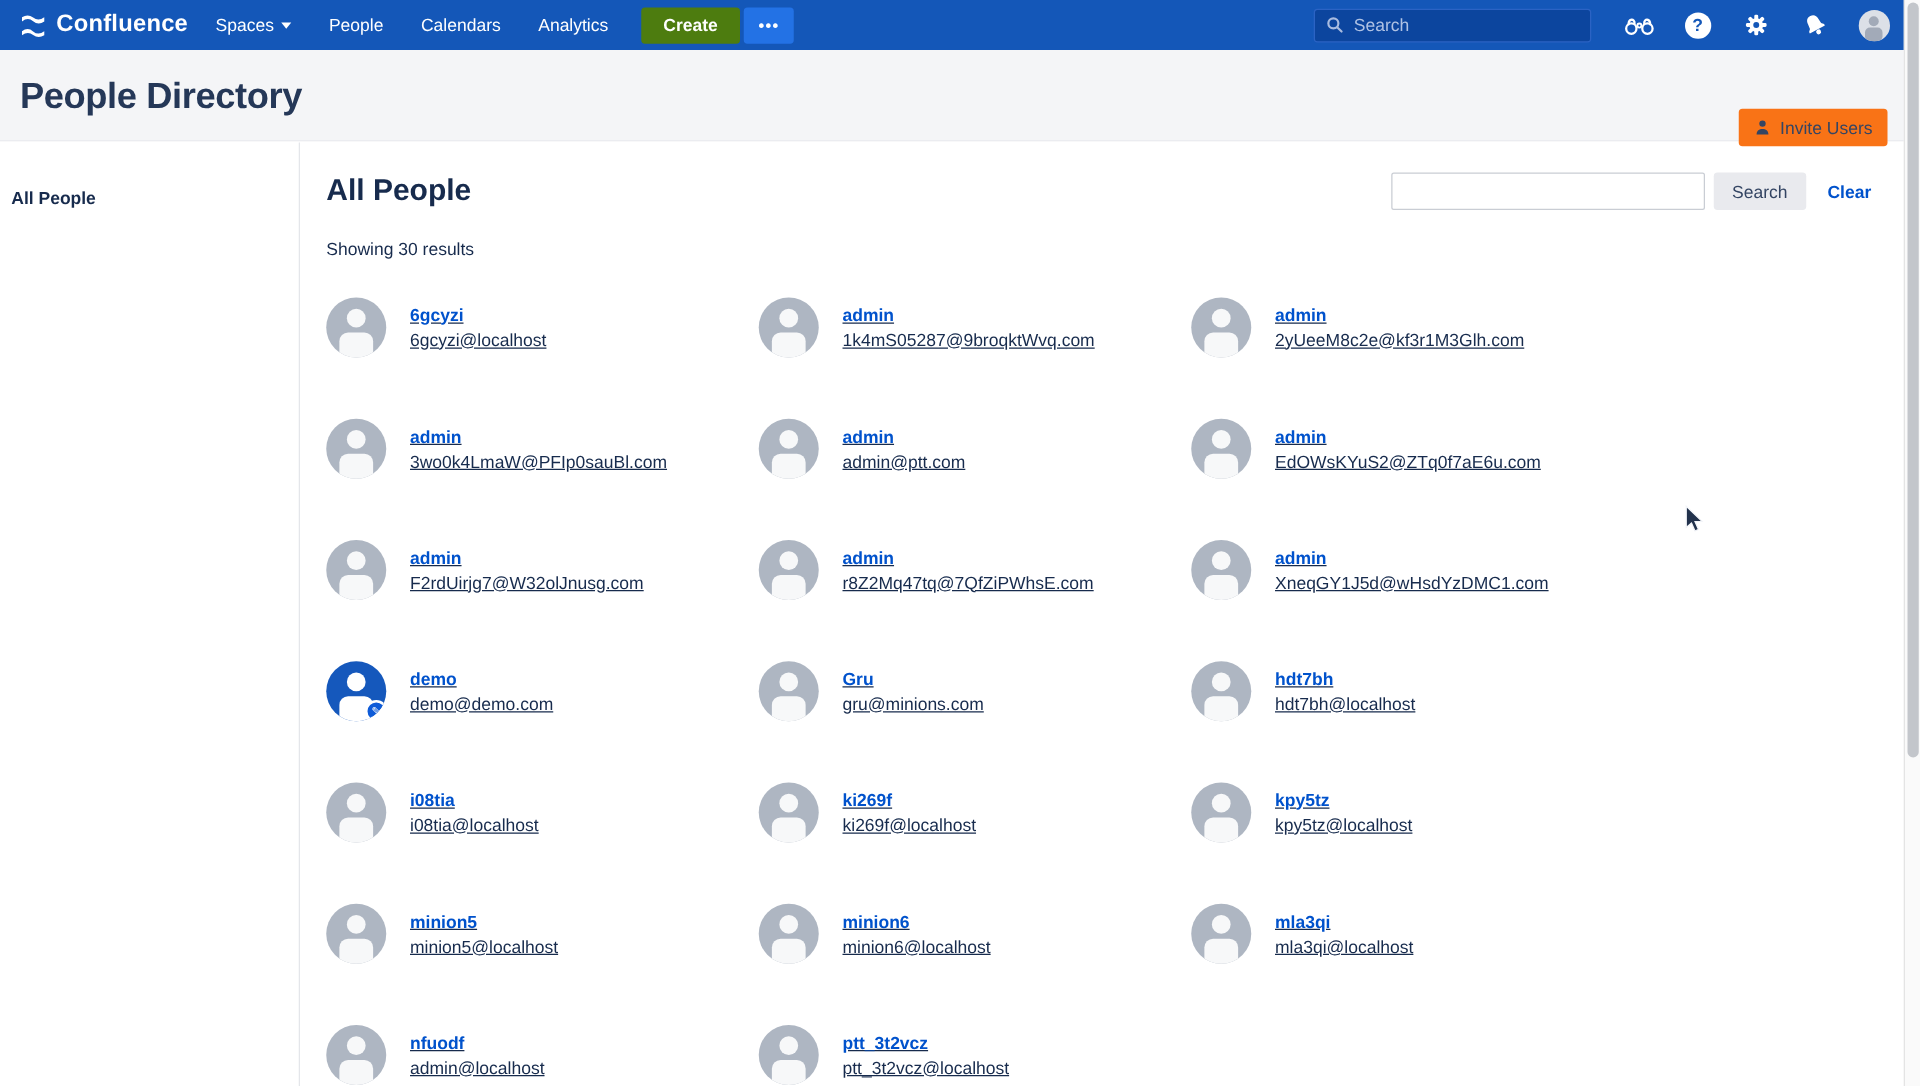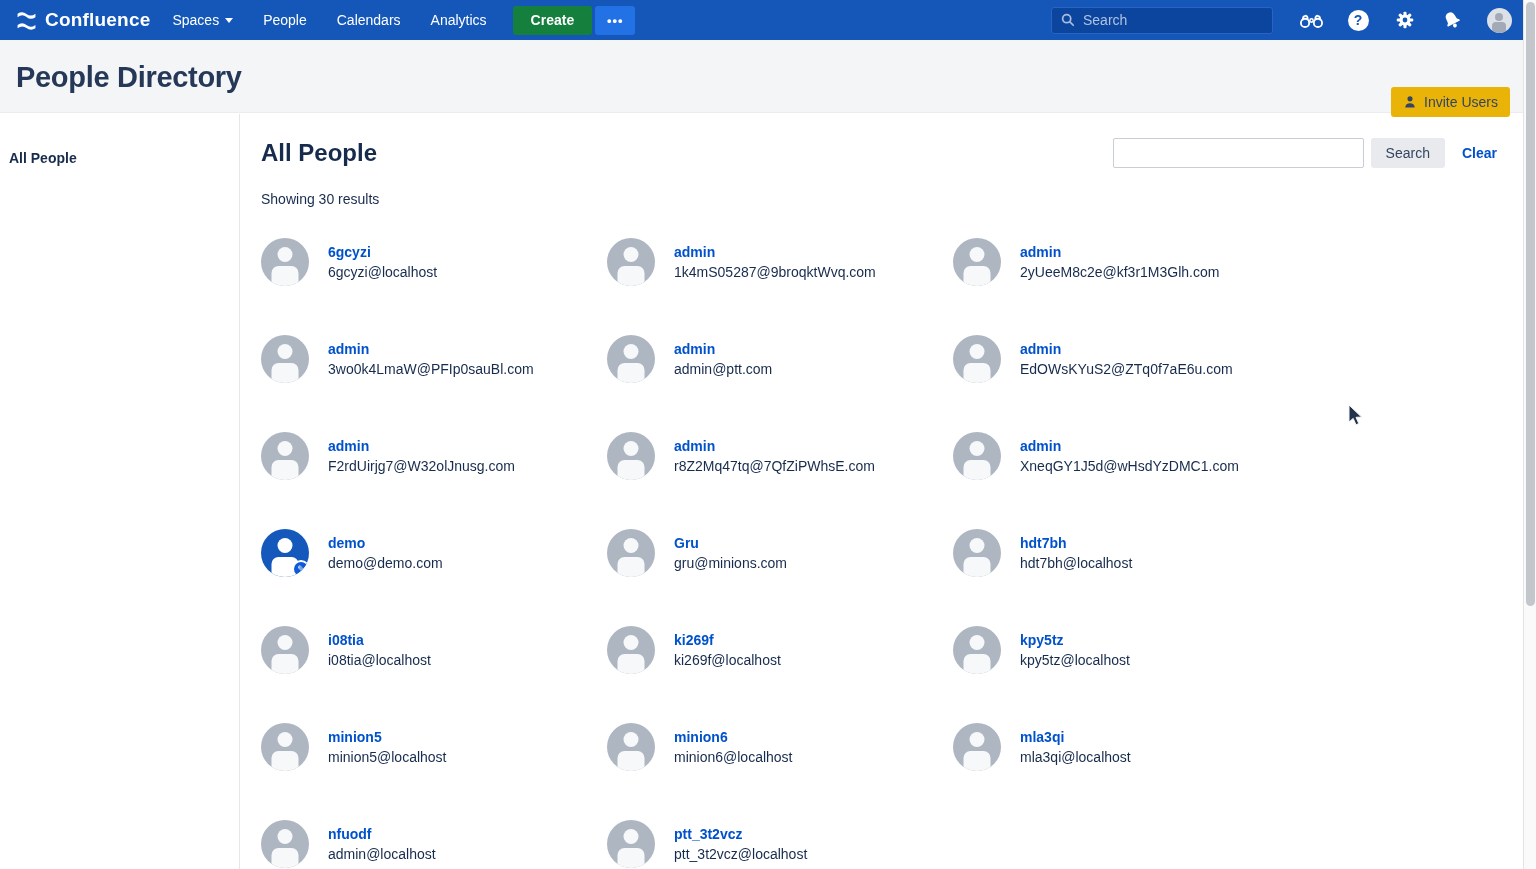--- a/index.html
+++ b/index.html
@@ -15,21 +15,21 @@
     position:absolute; left:0; top:0; width:1536px; height:40px;
     background:#1457B8; display:flex; align-items:center; padding:0 24px 0 16px;
   }
   .brand { display:flex; align-items:center; gap:8px; margin-right:22px; }
   .brand-logo { display:flex; }
   .brand-name { color:#FFFFFF; font-size:19px; font-weight:700; letter-spacing:.2px;text-align:center; }
   .nav-items { display:flex; align-items:center; gap:30px; margin-right:26px; }
   .nav-item { color:#FFFFFF; font-size:14px; font-weight:500; display:flex; align-items:center; gap:6px; cursor:pointer; }
   .chevron { width:0; height:0; border-left:4px solid transparent; border-right:4px solid transparent; border-top:5px solid #fff; display:inline-block; }
   .create-btn {
-    background:#15803d; color:#fff; border:none; font-family:inherit;
+    background:#4d7c0f; color:#fff; border:none; font-family:inherit;
     font-size:14px; font-weight:700; height:29px; padding:0 18px; border-radius:3px; cursor:pointer;
   }
   .more-btn {
     background:#2372E5; color:#fff; border:none; font-family:inherit;
     font-size:13px; font-weight:700; height:29px; width:40px; border-radius:3px; margin-left:3px; cursor:pointer; letter-spacing:1px;
   }
   .nav-right { margin-left:auto; display:flex; align-items:center; gap:21px; }
   .nav-search {
     display:flex; align-items:center; gap:8px; width:222px; height:27px;
     background:#0C459E; border:1px solid #2B63C4; border-radius:3px; padding:0 9px; margin-right:4px;
@@ -49,21 +49,21 @@
   .nav-avatar::after { content:""; position:absolute; left:50%; top:14.5px; transform:translateX(-50%); width:14px; height:11px; border-radius:4px; background:#A2AAB8; }
 
   
   .page-header {
     position:absolute; left:0; top:40px; width:1536px; height:73px;
     background:#F4F5F7; border-bottom:1px solid #EBECF0;
   }
   .page-title { position:absolute; left:16px; top:21px; font-size:29px; font-weight:600; color:#253858; letter-spacing:-.3px; }
   .invite-btn {
     position:absolute; right:26px; top:62px; transform:translateY(-50%);
-    height:30px; background:#eab308; border:none; border-radius:3px;
+    height:30px; background:#f97316; border:none; border-radius:3px;
     font-family:inherit; font-size:14px; color:#344563; font-weight:400;
     display:flex; align-items:center; gap:7px; padding:0 12px; cursor:pointer;
   }
 
   
   .sidebar {
     position:absolute; left:0; top:114px; width:240px; height:755px;
     border-right:1px solid #E4E6EA; background:#fff; padding-top:29px;
   }
   .side-item { padding:7px 9px; font-size:14px; color:#172B4D; cursor:pointer; }
@@ -80,21 +80,21 @@
   }
   .dir-search-btn {
     height:30px; margin-left:7px; padding:0 15px; background:#E9EAEE; border:none; border-radius:3px;
     font-family:inherit; font-size:14px; color:#344563; cursor:pointer;
   }
   .dir-clear-link { margin-left:17px; color:#0052CC; font-size:14px; font-weight:600; }
 
   
   .people-grid {
     position:absolute; left:261px; top:238px; width:1040px;
-    display:grid; grid-template-columns:346px 346px 346px; grid-auto-rows:48px; row-gap:49px;
+    display:grid; grid-template-columns:346px 346px 346px; grid-auto-rows:48px; row-gap:49px;text-decoration:underline;
   }
   .person-card { display:flex; align-items:center; gap:19px; }
   .avatar {
     position:relative; flex:0 0 48px; width:48px; height:48px; border-radius:50%;
     background:#AEB6C2; overflow:hidden; cursor:pointer;
   }
   .avatar-head { position:absolute; left:50%; top:9px; transform:translateX(-50%); width:15px; height:15px; border-radius:50%; background:#F7F8F9; }
   .avatar-body { position:absolute; left:50%; top:27.5px; transform:translateX(-50%); width:27px; height:24px; border-radius:7px; background:#F7F8F9; }
   .avatar-badge {
     display:none; position:absolute; right:-1px; bottom:-1px; width:18px; height:18px; border-radius:50%;

